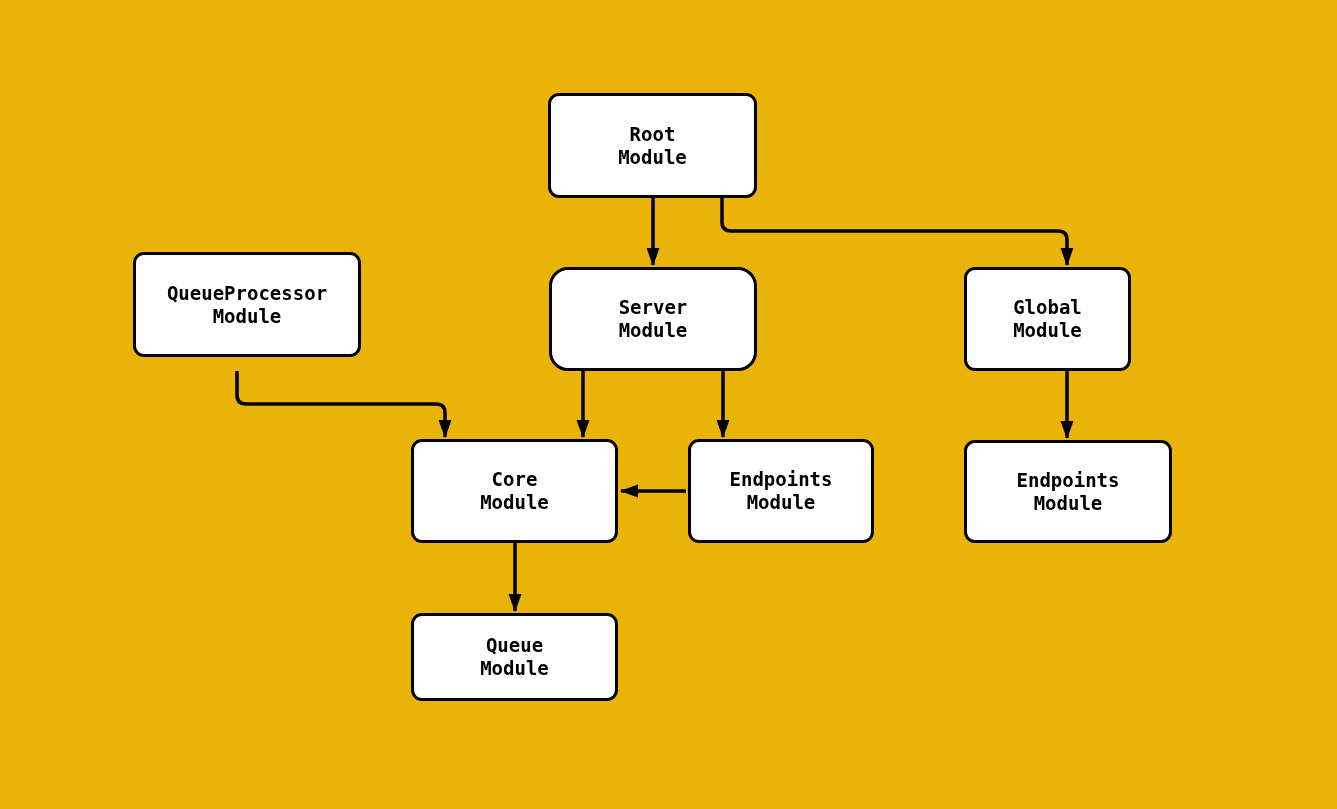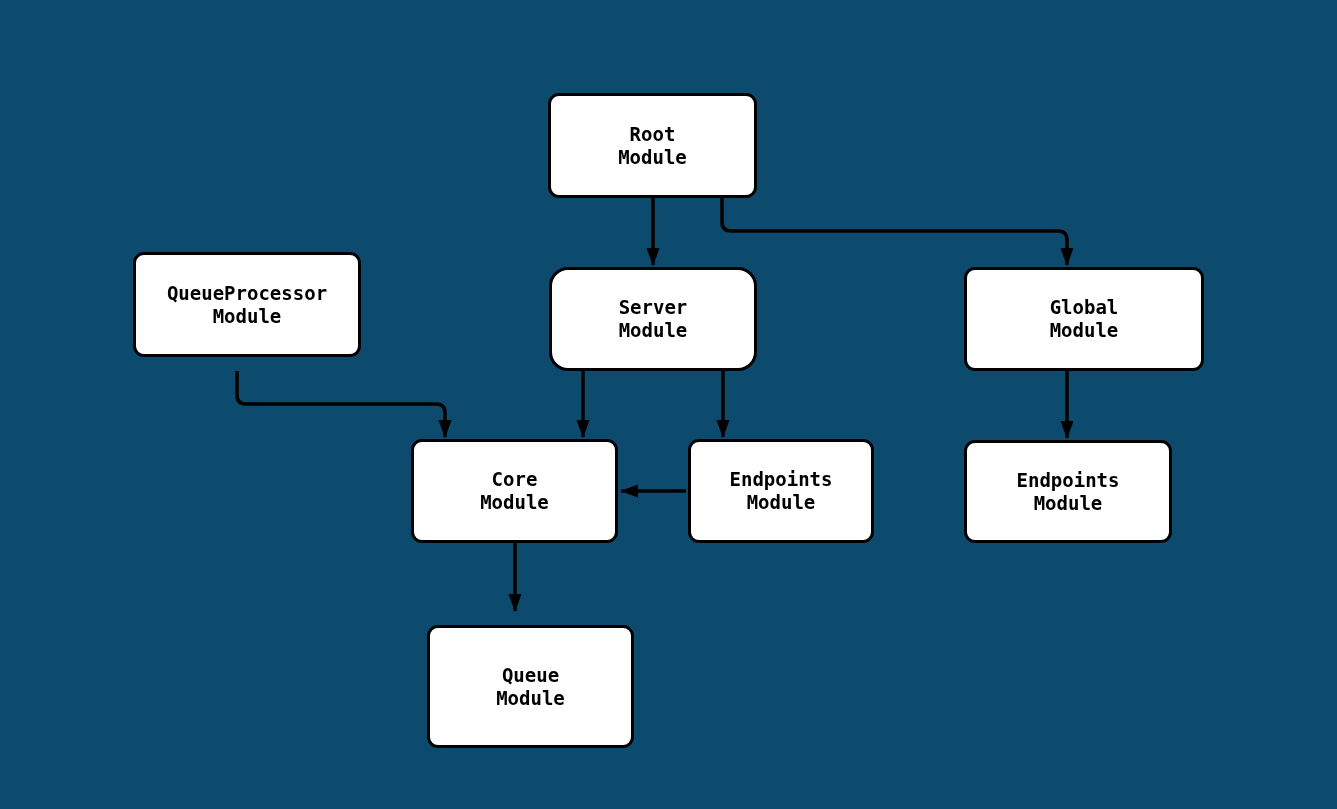--- a/index.html
+++ b/index.html
@@ -7,21 +7,21 @@
     width: 1337px;
     height: 809px;
     background: #ffffff;
     overflow: hidden;
     font-family: "DejaVu Sans Mono", monospace;
   }
   #stage {
     position: relative;
     width: 1337px;
     height: 809px;
-    background: #0c4a6e;
+    background: #eab308;
   }
   #edge-layer {
     position: absolute;
     left: 0; top: 0;
     width: 1337px;
     height: 809px;
   }
   .node {
     position: absolute;
     background: #ffffff;
@@ -70,34 +70,34 @@
         <span>Module</span>
       </div>
       <div class="node" style="left: 133px; top: 252px; width: 228px; height: 105px;">
         <span>QueueProcessor</span>
         <span>Module</span>
       </div>
       <div class="node" style="left: 549px; top: 267px; width: 208px; height: 104px; border-radius: 19px;">
         <span>Server</span>
         <span>Module</span>
       </div>
-      <div class="node" style="left: 964px; top: 267px; width: 240px; height: 104px;">
+      <div class="node" style="left: 964px; top: 267px; width: 167px; height: 104px;">
         <span>Global</span>
         <span>Module</span>
       </div>
       <div class="node" style="left: 411px; top: 439px; width: 207px; height: 104px;">
         <span>Core</span>
         <span>Module</span>
       </div>
       <div class="node" style="left: 688px; top: 439px; width: 186px; height: 104px;">
         <span>Endpoints</span>
         <span>Module</span>
       </div>
       <div class="node" style="left: 964px; top: 440px; width: 208px; height: 103px;">
         <span>Endpoints</span>
         <span>Module</span>
       </div>
-      <div class="node" style="left: 427px; top: 613px; width: 207px; height: 123px; margin-top: 12px;">
+      <div class="node" style="left: 411px; top: 613px; width: 207px; height: 88px;">
         <span>Queue</span>
         <span>Module</span>
       </div>
     </div>
 </div>
 
 </body></html>

